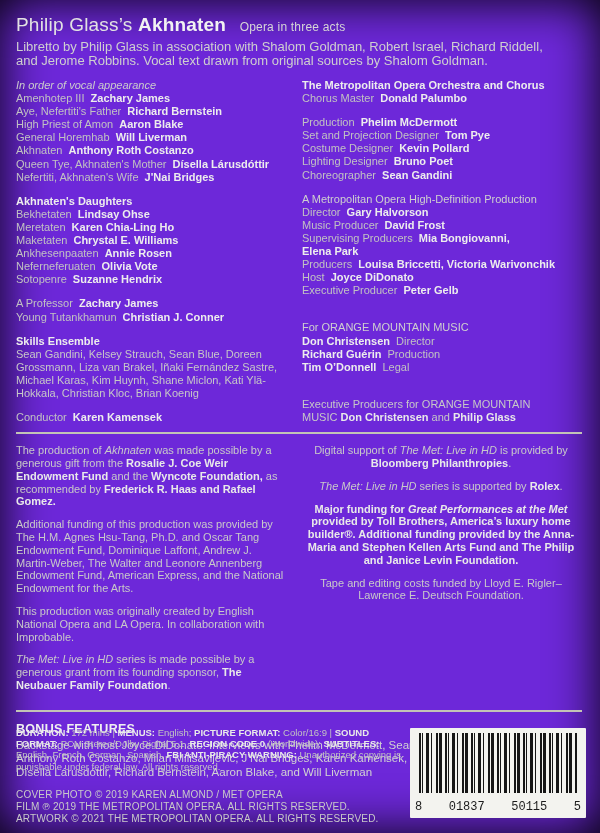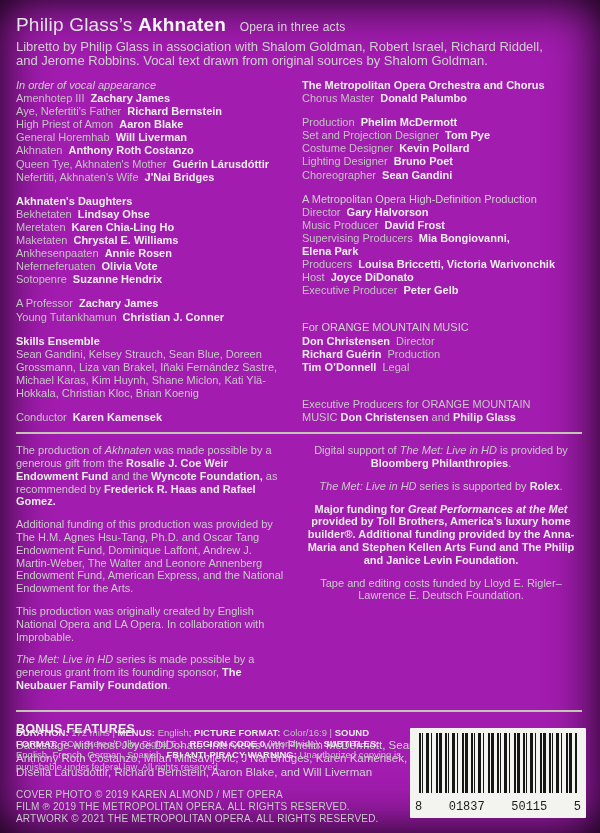--- a/index.html
+++ b/index.html
@@ -1,17 +1,17 @@
 <!DOCTYPE html>
 <html><head>
 <meta charset="utf-8">
 <style>
   * { box-sizing: border-box; margin: 0; padding: 0; }
   body { background:#000; font-family:"Liberation Sans", sans-serif; }
-  .cover { position:relative; width:600px; height:833px; background:#a21caf; color:#c7c7c7;
+  .cover { position:relative; width:600px; height:833px; background:#6d28d9; color:#c7c7c7;
            overflow:hidden; box-shadow: inset 0 0 50px #000; }
   .inner { padding:14px 18px 0 16px; }
 
   
   .title-line { font-size:19px; color:#e2e2e2; letter-spacing:0.2px; }
   .title-bold { font-weight:700; color:#f2f2f2; }
   .subtitle { font-size:12px; color:#d6d6d6; margin-left:8px; }
   .libretto { font-size:13px; line-height:13.5px; color:#cfcfcf; width:534px; margin-top:4px; }
 
   
@@ -79,21 +79,21 @@
     <div class="cols">
 
       <div>
         <div class="section">
           <div class="line order-note">In order of vocal appearance</div>
           <div class="line"><span class="role">Amenhotep III</span> <span class="name after-gap">Zachary James</span></div>
           <div class="line"><span class="role">Aye, Nefertiti's Father</span> <span class="name after-gap">Richard Bernstein</span></div>
           <div class="line"><span class="role">High Priest of Amon</span> <span class="name after-gap">Aaron Blake</span></div>
           <div class="line"><span class="role">General Horemhab</span> <span class="name after-gap">Will Liverman</span></div>
           <div class="line"><span class="role">Akhnaten</span> <span class="name after-gap">Anthony Roth Costanzo</span></div>
-          <div class="line"><span class="role">Queen Tye, Akhnaten's Mother</span> <span class="name after-gap">Guérin Lárusdóttir</span></div>
+          <div class="line"><span class="role">Queen Tye, Akhnaten's Mother</span> <span class="name after-gap">Dísella Lárusdóttir</span></div>
           <div class="line"><span class="role">Nefertiti, Akhnaten's Wife</span> <span class="name after-gap">J'Nai Bridges</span></div>
         </div>
 
         <div class="section">
           <div class="heading">Akhnaten's Daughters</div>
           <div class="line"><span class="role">Bekhetaten</span> <span class="name after-gap">Lindsay Ohse</span></div>
           <div class="line"><span class="role">Meretaten</span> <span class="name after-gap">Karen Chia-Ling Ho</span></div>
           <div class="line"><span class="role">Maketaten</span> <span class="name after-gap">Chrystal E. Williams</span></div>
           <div class="line"><span class="role">Ankhesenpaaten</span> <span class="name after-gap">Annie Rosen</span></div>
           <div class="line"><span class="role">Neferneferuaten</span> <span class="name after-gap">Olivia Vote</span></div>

